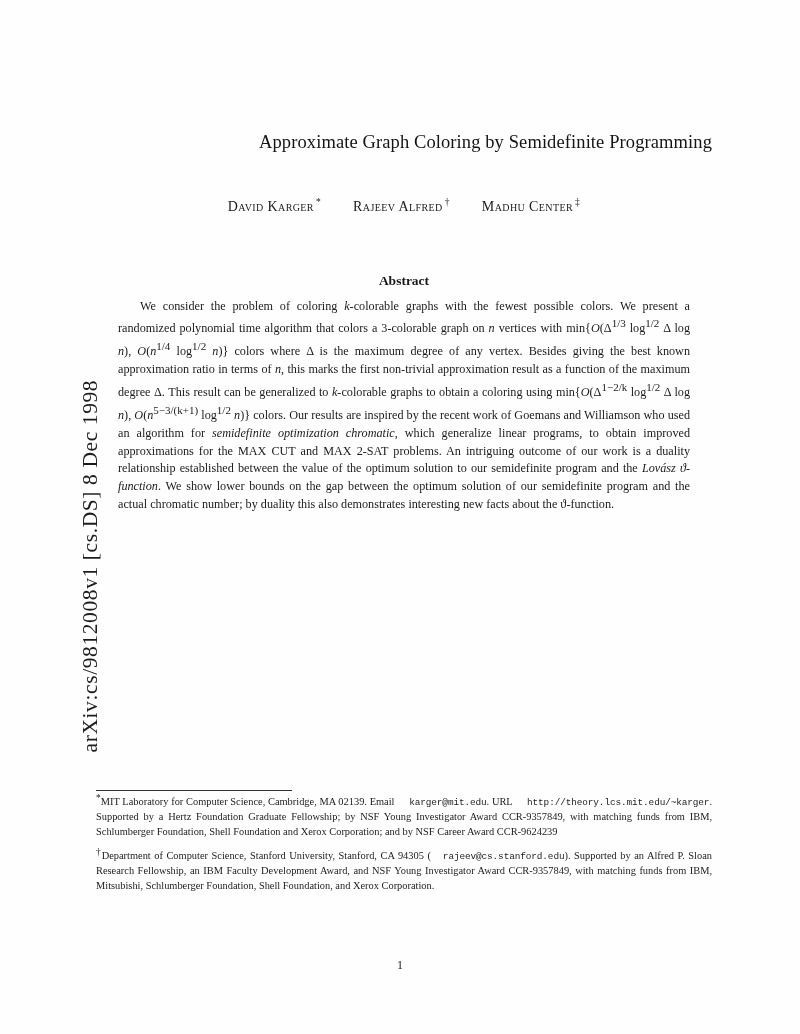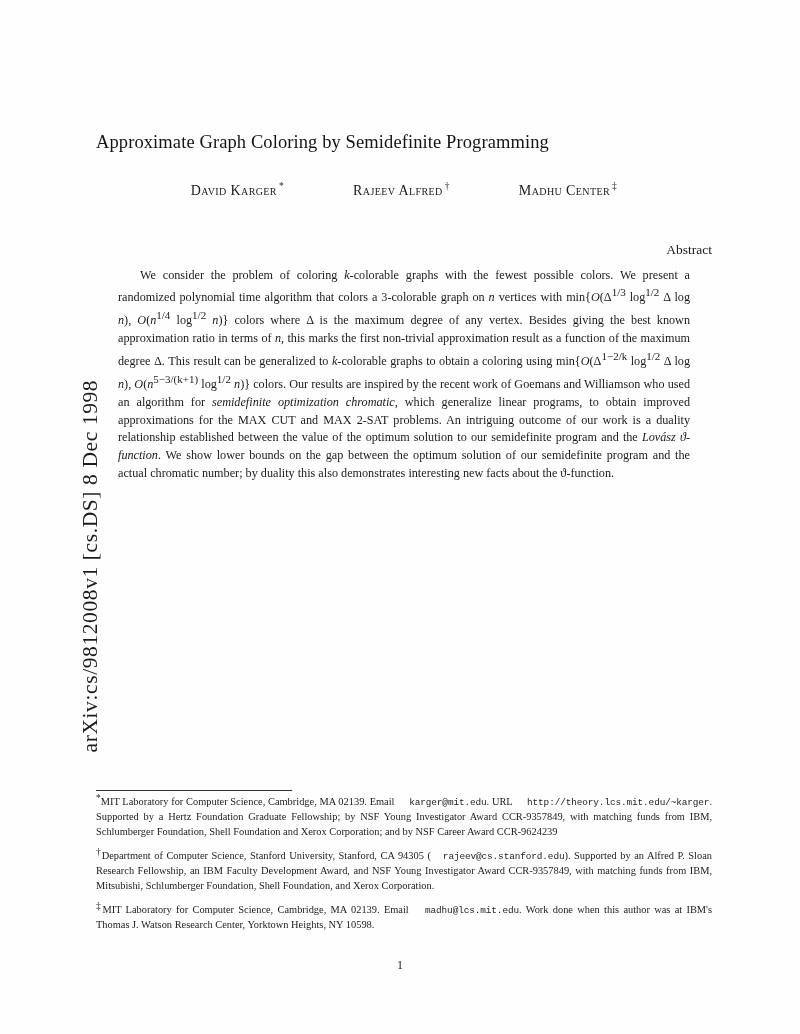--- a/index.html
+++ b/index.html
@@ -37,50 +37,50 @@
     color: #1c1c1c;
     white-space: nowrap;
   }
   .content {
     position: absolute;
     left: 96px;
     top: 132px;
     width: 616px;
   }
   .title {
-    text-align: left;
+    text-align: right;
     font-size: 18.5px;
     letter-spacing: 0.1px;
     margin: 0 0 0 0;
     font-weight: normal;
     color: #141414;
   }
   .authors {
-    margin-top: 28px;
+    margin-top: 44px;
     display: flex;
     justify-content: center;
-    gap: 69px;
+    gap: 32px;
     font-size: 14px;
   }
   .author {
     white-space: nowrap;
     font-variant: small-caps;
     letter-spacing: 0.4px;
   }
   .author .sup {
     font-size: 9.5px;
     vertical-align: super;
     font-variant: normal;
     margin-left: 2px;
   }
   .abstract-head {
-    text-align: right;
-    font-weight: normal;
+    text-align: center;
+    font-weight: bold;
     font-size: 13.5px;
-    margin-top: 43px;
+    margin-top: 58px;
     margin-bottom: 9px;
   }
   .abstract-body {
     font-size: 12.2px;
     line-height: 1.46;
     text-align: justify;
     text-justify: inter-word;
     margin: 0 22px 0 22px;
     text-indent: 22px;
     color: #1a1a1a;
@@ -176,20 +176,17 @@
 
   <div class="footnote-rule"></div>
 
   <div class="footnotes">
     <p>
       <span class="fmark">*</span><span>MIT Laboratory for Computer Science, Cambridge, MA 02139. Email </span><span class="tt">karger@mit.edu</span><span>. URL </span><span class="tt">http://theory.lcs.mit.edu/~karger</span><span>. Supported by a Hertz Foundation Graduate Fellowship; by NSF Young Investigator Award CCR-9357849, with matching funds from IBM, Schlumberger Foundation, Shell Foundation and Xerox Corporation; and by NSF Career Award CCR-9624239</span>
     </p>
     <p>
       <span class="fmark">†</span><span>Department of Computer Science, Stanford University, Stanford, CA 94305 (</span><span class="tt">rajeev@cs.stanford.edu</span><span>). Supported by an Alfred P. Sloan Research Fellowship, an IBM Faculty Development Award, and NSF Young Investigator Award CCR-9357849, with matching funds from IBM, Mitsubishi, Schlumberger Foundation, Shell Foundation, and Xerox Corporation.</span>
     </p>
-    <p>
-      <span class="fmark">‡</span><span>MIT Laboratory for Computer Science, Cambridge, MA 02139. Email </span><span class="tt">madhu@lcs.mit.edu</span><span>. Work done when this author was at IBM's Thomas J. Watson Research Center, Yorktown Heights, NY 10598.</span>
-    </p>
   </div>
 
   <div class="pagenum">1</div>
 
 </div>
 
 </body></html>

